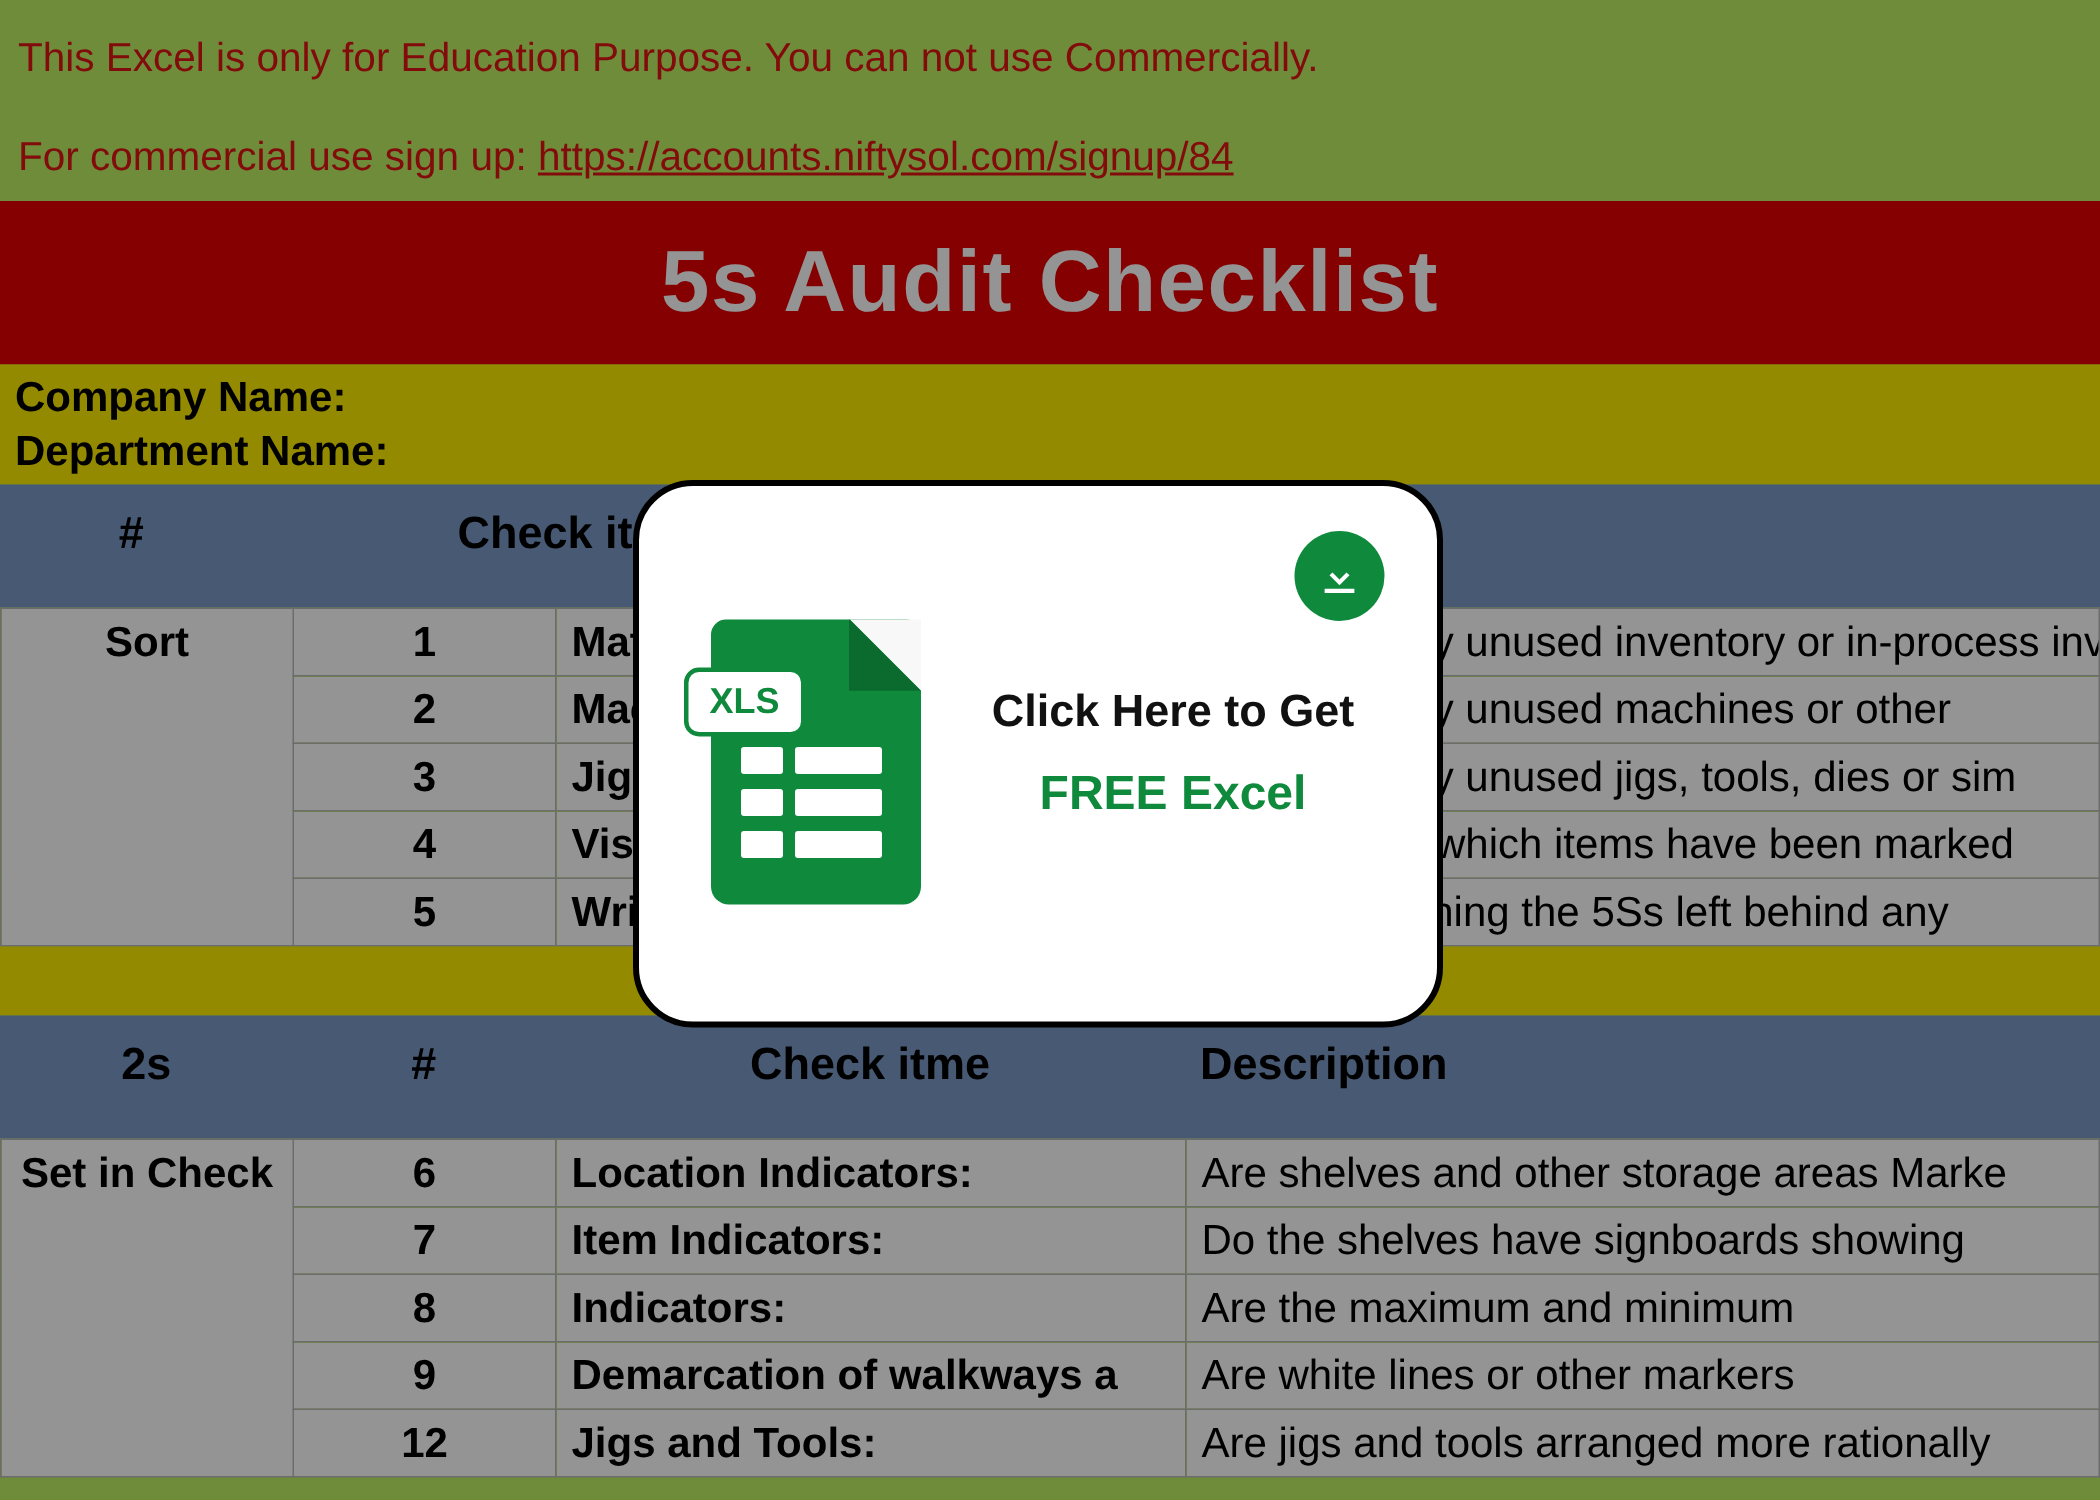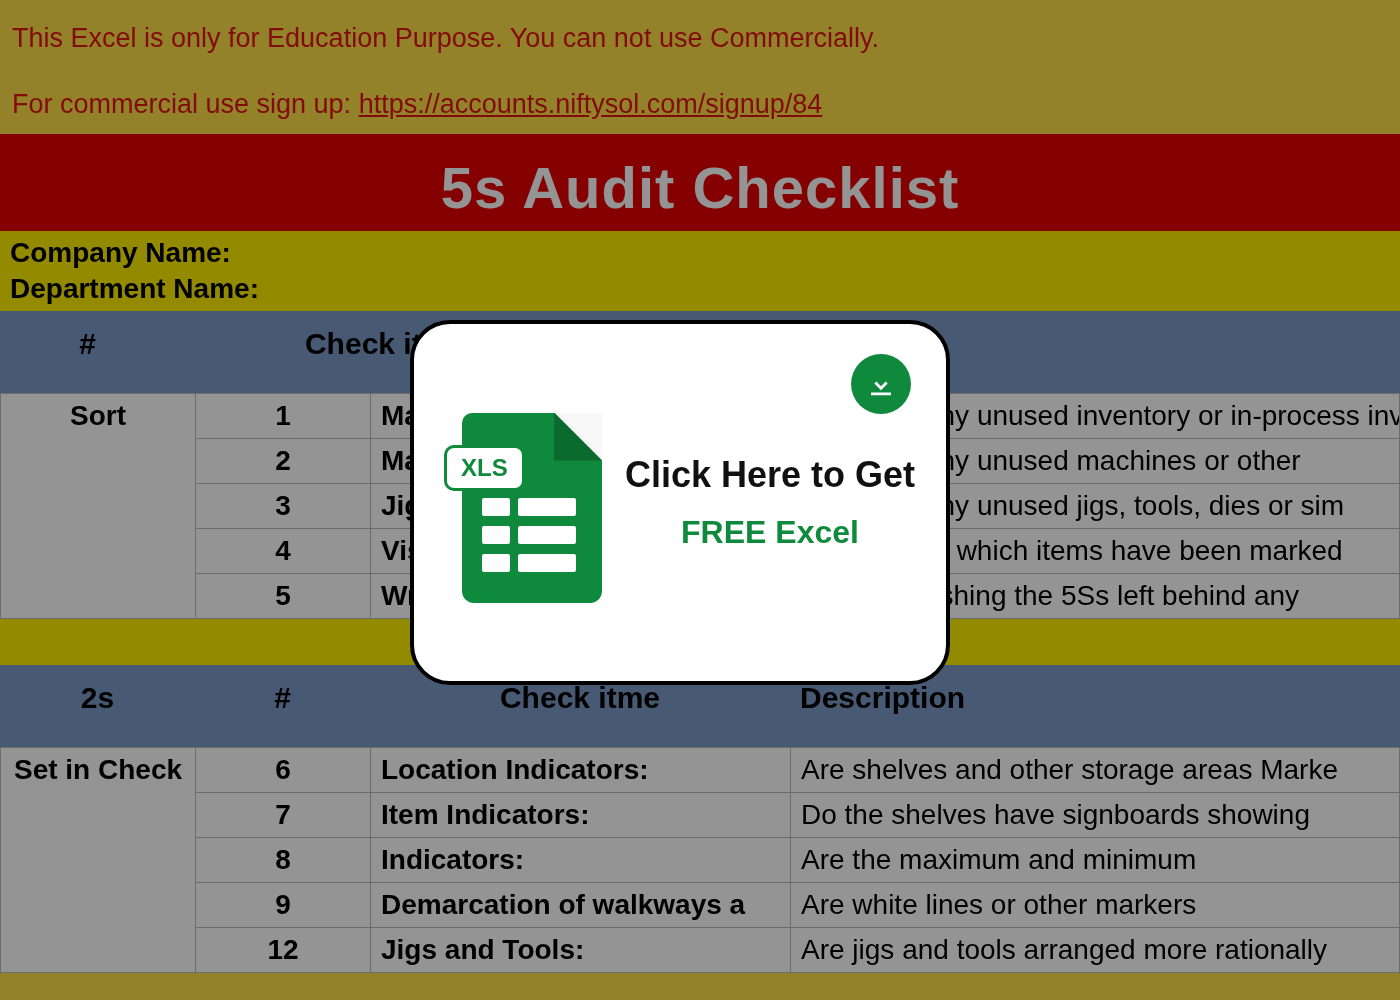--- a/index.html
+++ b/index.html
@@ -1,51 +1,51 @@
 <!DOCTYPE html>
 <html><head>
 <meta charset="utf-8">
 <style>
   * { box-sizing: border-box; margin: 0; padding: 0; }
   html, body { width: 1400px; height: 1000px; overflow: hidden; font-family: Arial, Helvetica, sans-serif; background: #e4e4e4; }
-  .sheet { position: absolute; inset: 0; background: #fde047; }
+  .sheet { position: absolute; inset: 0; background: #bef264; }
   .notice { padding: 20px 12px 10px; font-size: 27px; color: #e11515; font-weight: 500; line-height: 1.4; }
   .notice a { color: #e11515; text-decoration: underline; }
   .notice .line2 { margin-top: 28px; }
-  .title-bar { background: #e60000; color: #fff; font-size: 58px; font-weight: 800; text-align: center; padding: 20px 0 10px; letter-spacing: 1px; }
+  .title-bar { background: #e60000; color: #fff; font-size: 58px; font-weight: 800; text-align: center; padding: 20px 0 22px; letter-spacing: 1px; }
   .meta-bar { background: #ffee00; padding: 4px 10px; }
   .meta-row { font-size: 28px; font-weight: 700; padding: 2px 0; }
   .section-head { background: #7a9ac7; display: flex; font-size: 30px; font-weight: 700; padding: 16px 0 32px; }
   .col-cat { width: 195px; text-align: center; }
   .col-num { width: 175px; text-align: center; }
   .col-check { width: 420px; text-align: center; }
   .col-desc { flex: 1; padding-left: 10px; }
   table { width: 100%; border-collapse: collapse; table-layout: fixed; }
   td { border: 1px solid #bbb; font-size: 28px; padding: 6px 10px; background: #fff; white-space: nowrap; overflow: hidden; }
   td.cat { width: 195px; font-weight: 700; text-align: center; vertical-align: top; border-top: 1px solid #bbb; }
   td.num { width: 175px; font-weight: 700; text-align: center; }
   td.check { width: 420px; font-weight: 700; }
   td.desc { font-weight: 400; }
   .yellow-sep { background: #ffee00; height: 46px; }
   .overlay { position: absolute; inset: 0; background: rgba(0,0,0,0.42); }
-  .modal { position: absolute; top: 320px; left: 410px; width: 540px; height: 365px; background: #fff; border: 4px solid #000; border-radius: 40px; display: flex; align-items: center; padding: 30px 30px; }
+  .modal { position: absolute; top: 320px; left: 422px; width: 540px; height: 365px; background: #fff; border: 4px solid #000; border-radius: 40px; display: flex; align-items: center; padding: 30px 30px; }
   .modal .dl-badge { position: absolute; top: 30px; right: 35px; width: 60px; height: 60px; border-radius: 50%; background: #0f8a3c; display: flex; align-items: center; justify-content: center; }
   .modal .dl-badge svg { width: 34px; height: 34px; fill: #fff; }
   .xls-icon { position: relative; width: 160px; height: 200px; }
   .xls-icon .body { position: absolute; left: 18px; top: 10px; width: 140px; height: 190px; background: #0f8a3c; border-radius: 10px 10px 12px 12px; }
   .xls-icon .fold { position: absolute; right: 2px; top: 10px; width: 48px; height: 48px; background: #0b6b2e; clip-path: polygon(0 0, 100% 100%, 0 100%); border-top-right-radius: 8px; }
   .xls-icon .fold2 { position: absolute; right: 2px; top: 10px; width: 48px; height: 48px; background: #f8f8f8; clip-path: polygon(0 0, 100% 0, 100% 100%); }
   .xls-icon .grid { position: absolute; left: 38px; top: 95px; width: 100px; height: 80px; }
   .xls-icon .grid .row { display: flex; gap: 8px; margin-bottom: 10px; }
   .xls-icon .grid .cell { background: #fff; height: 18px; border-radius: 2px; }
   .xls-icon .grid .c1 { width: 28px; }
   .xls-icon .grid .c2 { width: 58px; }
   .xls-icon .badge { position: absolute; left: 0; top: 42px; background: #fff; border: 3px solid #0f8a3c; color: #0f8a3c; font-weight: 800; font-size: 24px; padding: 6px 14px; border-radius: 10px; }
   .modal-text { flex: 1; text-align: center; padding-left: 20px; }
-  .modal-text .l1 { font-size: 36px; font-weight: 700; color: #111; margin-bottom: 18px; }
+  .modal-text .l1 { font-size: 30px; font-weight: 700; color: #111; margin-bottom: 18px; }
   .modal-text .l2 { font-size: 32px; font-weight: 800; color: #0f8a3c; }
 </style>
 </head>
 <body>
 
 <div class="sheet">
 
   <div class="notice">
     <div>This Excel is only for Education Purpose. You can not use Commercially.</div>
     <div class="line2">

